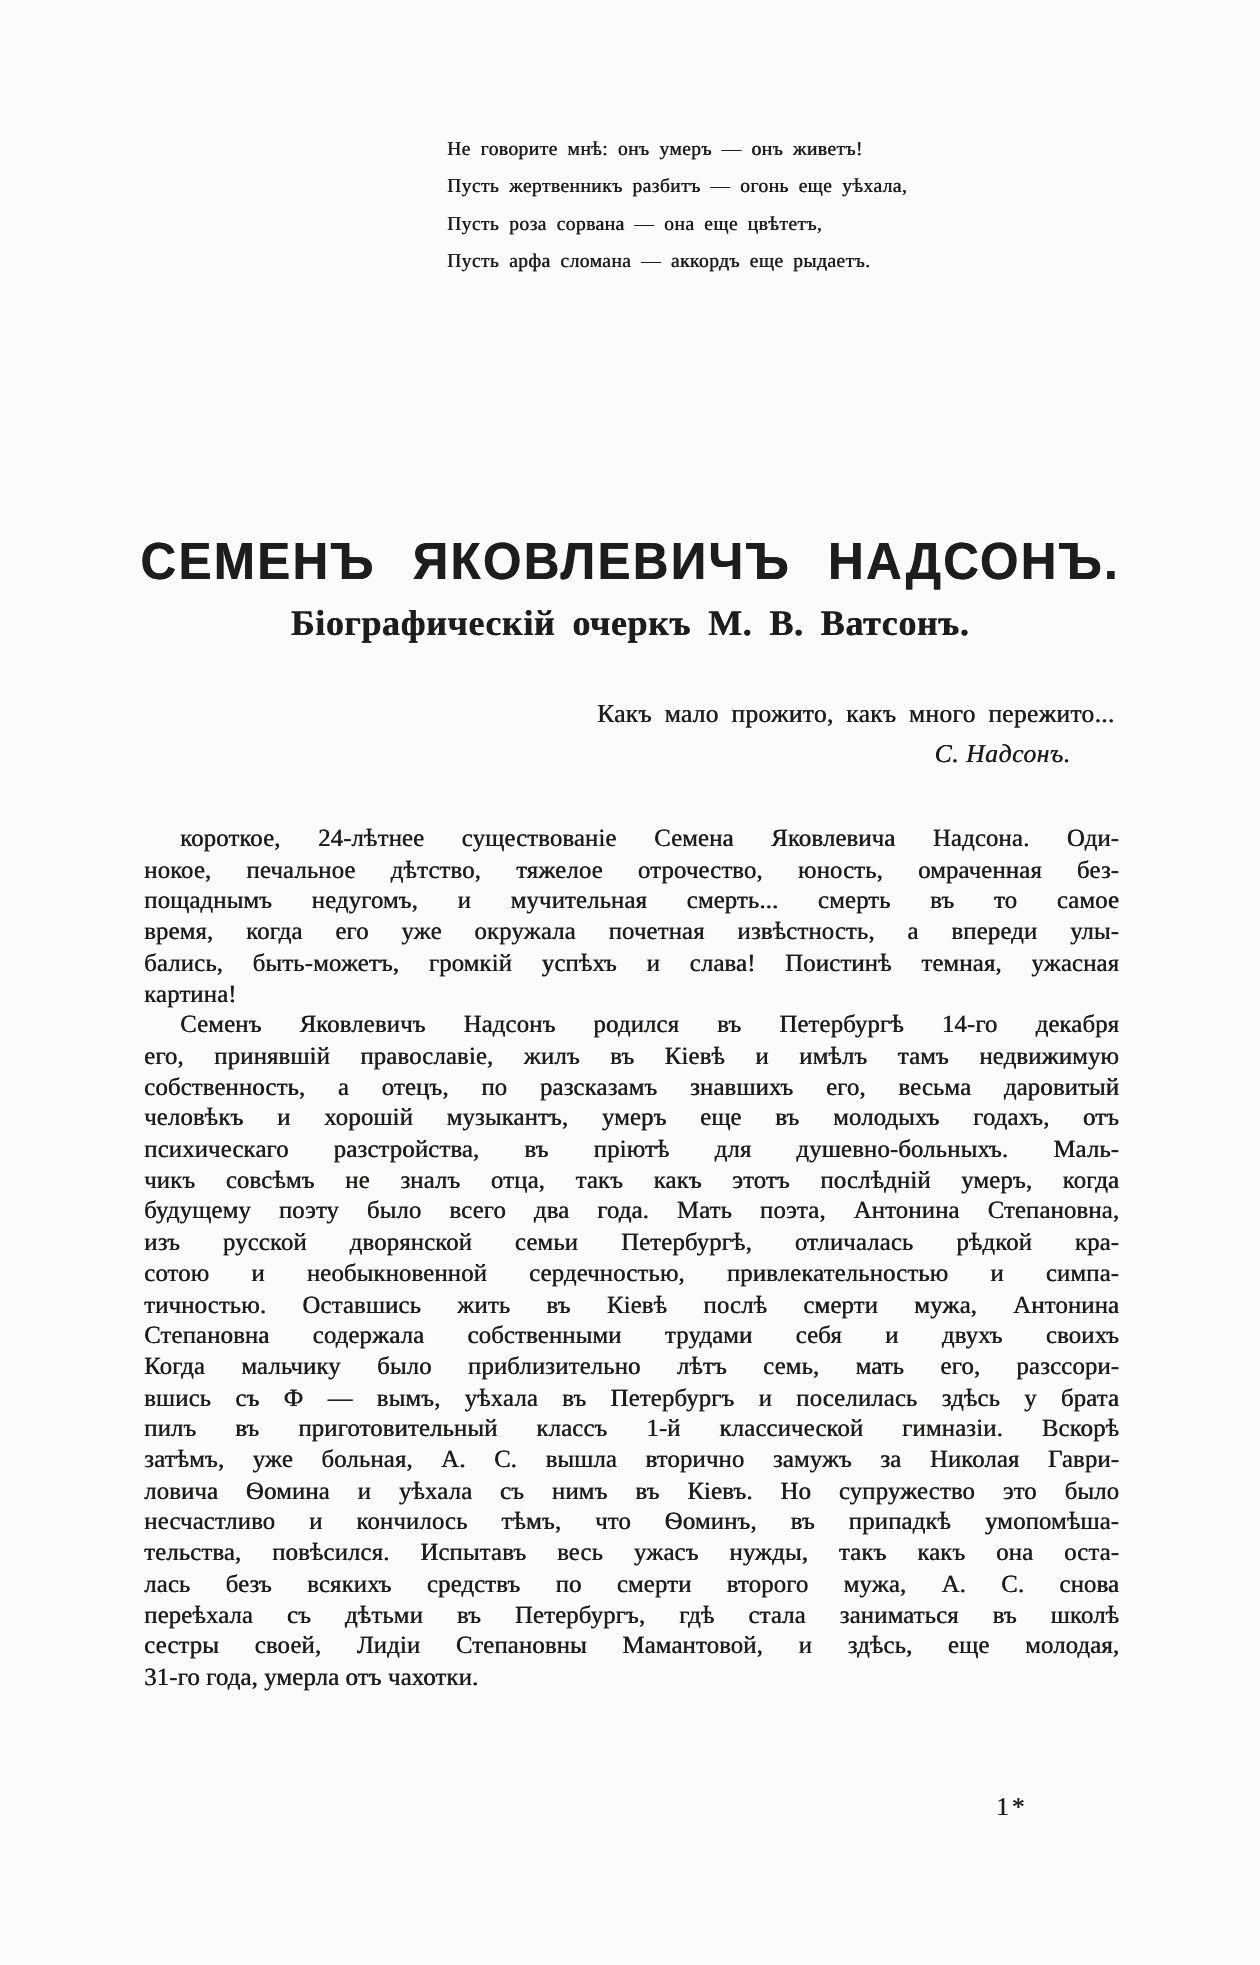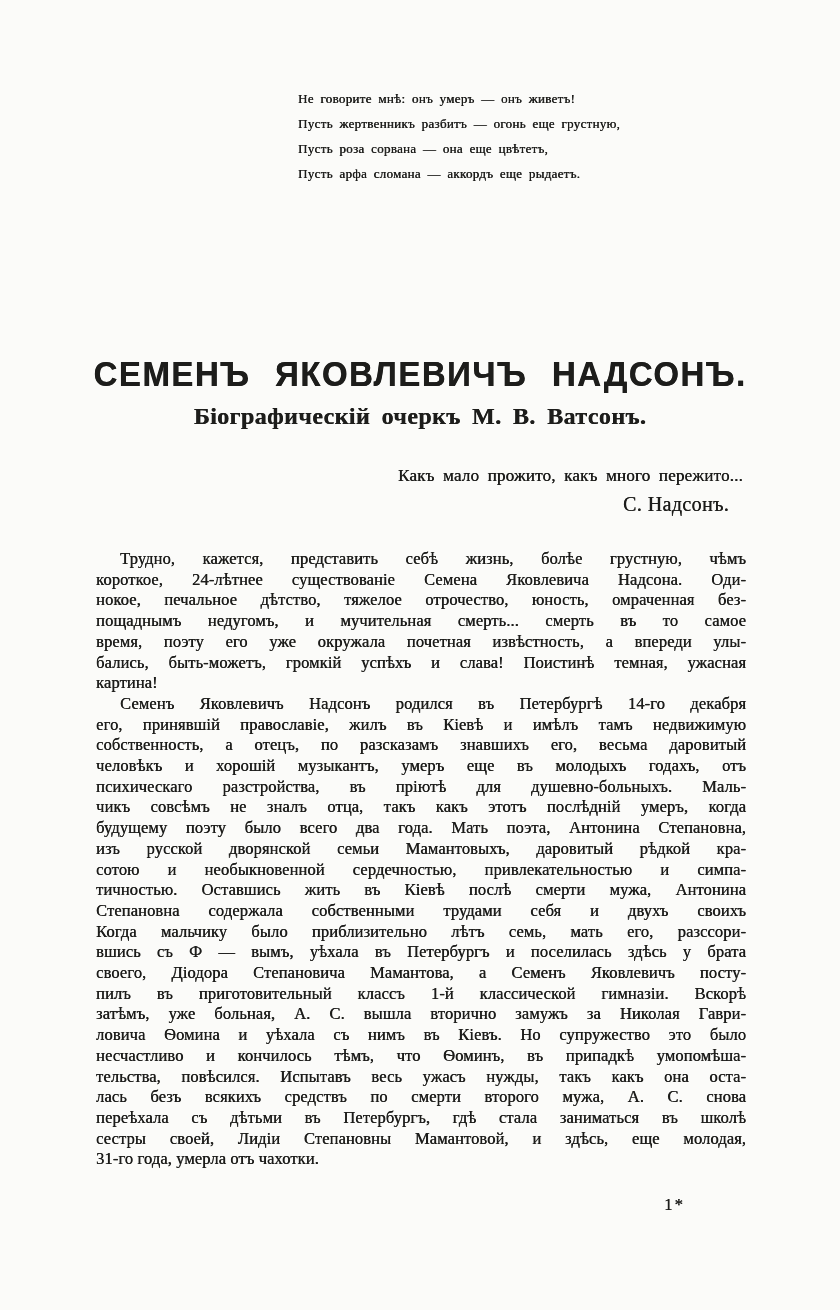--- a/index.html
+++ b/index.html
@@ -71,21 +71,22 @@
   }
   .motto-quote {
     letter-spacing: 0.2px;
     word-spacing: 4px;
     white-space: nowrap;
   }
   .motto-attr {
     margin-top: 7px;
     margin-left: 225px;
     width: fit-content;
-    font-size: 20px;
+    font-style: italic;
+    font-size: 17px;
     letter-spacing: 0.4px;
   }
   
   .body-block {
     position: absolute;
     left: 96px;
     top: 549px;
     width: 650px;
     font-size: 16.5px;
     line-height: 20.7px;
@@ -110,59 +111,57 @@
     letter-spacing: 2px;
   }
 </style>
 </head>
 <body>
 
 <div class="scan-page">
 
   <div class="poem">
       <div class="poem-line">Не говорите мнѣ: онъ умеръ — онъ живетъ!</div>
-      <div class="poem-line">Пусть жертвенникъ разбитъ — огонь еще грустную,</div>
+      <div class="poem-line">Пусть жертвенникъ разбитъ — огонь еще уѣхала,</div>
       <div class="poem-line">Пусть роза сорвана — она еще цвѣтетъ,</div>
       <div class="poem-line">Пусть арфа сломана — аккордъ еще рыдаетъ.</div>
     </div>
 
   <h1 class="title">СЕМЕНЪ ЯКОВЛЕВИЧЪ НАДСОНЪ.</h1>
 
   <div class="subtitle">Біографическій очеркъ М. В. Ватсонъ.</div>
 
   <div class="motto">
     <div class="motto-quote">Какъ мало прожито, какъ много пережито...</div>
     <div class="motto-attr">С. Надсонъ.</div>
   </div>
 
   <div class="body-block">
     <div class="para">
-        <div class="body-line">Трудно, кажется, представить себѣ жизнь, болѣе грустную, чѣмъ</div>
         <div class="body-line">короткое, 24-лѣтнее существованіе Семена Яковлевича Надсона. Оди-</div>
         <div class="body-line">нокое, печальное дѣтство, тяжелое отрочество, юность, омраченная без-</div>
         <div class="body-line">пощаднымъ недугомъ, и мучительная смерть... смерть въ то самое</div>
-        <div class="body-line">время, поэту его уже окружала почетная извѣстность, а впереди улы-</div>
+        <div class="body-line">время, когда его уже окружала почетная извѣстность, а впереди улы-</div>
         <div class="body-line">бались, быть-можетъ, громкій успѣхъ и слава! Поистинѣ темная, ужасная</div>
         <div class="body-line">картина!</div>
       </div>
     <div class="para">
         <div class="body-line">Семенъ Яковлевичъ Надсонъ родился въ Петербургѣ 14-го декабря</div>
         <div class="body-line">его, принявшій православіе, жилъ въ Кіевѣ и имѣлъ тамъ недвижимую</div>
         <div class="body-line">собственность, а отецъ, по разсказамъ знавшихъ его, весьма даровитый</div>
         <div class="body-line">человѣкъ и хорошій музыкантъ, умеръ еще въ молодыхъ годахъ, отъ</div>
         <div class="body-line">психическаго разстройства, въ пріютѣ для душевно-больныхъ. Маль-</div>
         <div class="body-line">чикъ совсѣмъ не зналъ отца, такъ какъ этотъ послѣдній умеръ, когда</div>
         <div class="body-line">будущему поэту было всего два года. Мать поэта, Антонина Степановна,</div>
-        <div class="body-line">изъ русской дворянской семьи Мамантовыхъ, даровитый рѣдкой кра-</div>
+        <div class="body-line">изъ русской дворянской семьи Петербургѣ, отличалась рѣдкой кра-</div>
         <div class="body-line">сотою и необыкновенной сердечностью, привлекательностью и симпа-</div>
         <div class="body-line">тичностью. Оставшись жить въ Кіевѣ послѣ смерти мужа, Антонина</div>
         <div class="body-line">Степановна содержала собственными трудами себя и двухъ своихъ</div>
         <div class="body-line">Когда мальчику было приблизительно лѣтъ семь, мать его, разссори-</div>
         <div class="body-line">вшись съ Ф — вымъ, уѣхала въ Петербургъ и поселилась здѣсь у брата</div>
-        <div class="body-line">своего, Діодора Степановича Мамантова, а Семенъ Яковлевичъ посту-</div>
         <div class="body-line">пилъ въ приготовительный классъ 1-й классической гимназіи. Вскорѣ</div>
         <div class="body-line">затѣмъ, уже больная, А. С. вышла вторично замужъ за Николая Гаври-</div>
         <div class="body-line">ловича Ѳомина и уѣхала съ нимъ въ Кіевъ. Но супружество это было</div>
         <div class="body-line">несчастливо и кончилось тѣмъ, что Ѳоминъ, въ припадкѣ умопомѣша-</div>
         <div class="body-line">тельства, повѣсился. Испытавъ весь ужасъ нужды, такъ какъ она оста-</div>
         <div class="body-line">лась безъ всякихъ средствъ по смерти второго мужа, А. С. снова</div>
         <div class="body-line">переѣхала съ дѣтьми въ Петербургъ, гдѣ стала заниматься въ школѣ</div>
         <div class="body-line">сестры своей, Лидіи Степановны Мамантовой, и здѣсь, еще молодая,</div>
         <div class="body-line">31-го года, умерла отъ чахотки.</div>
       </div>

